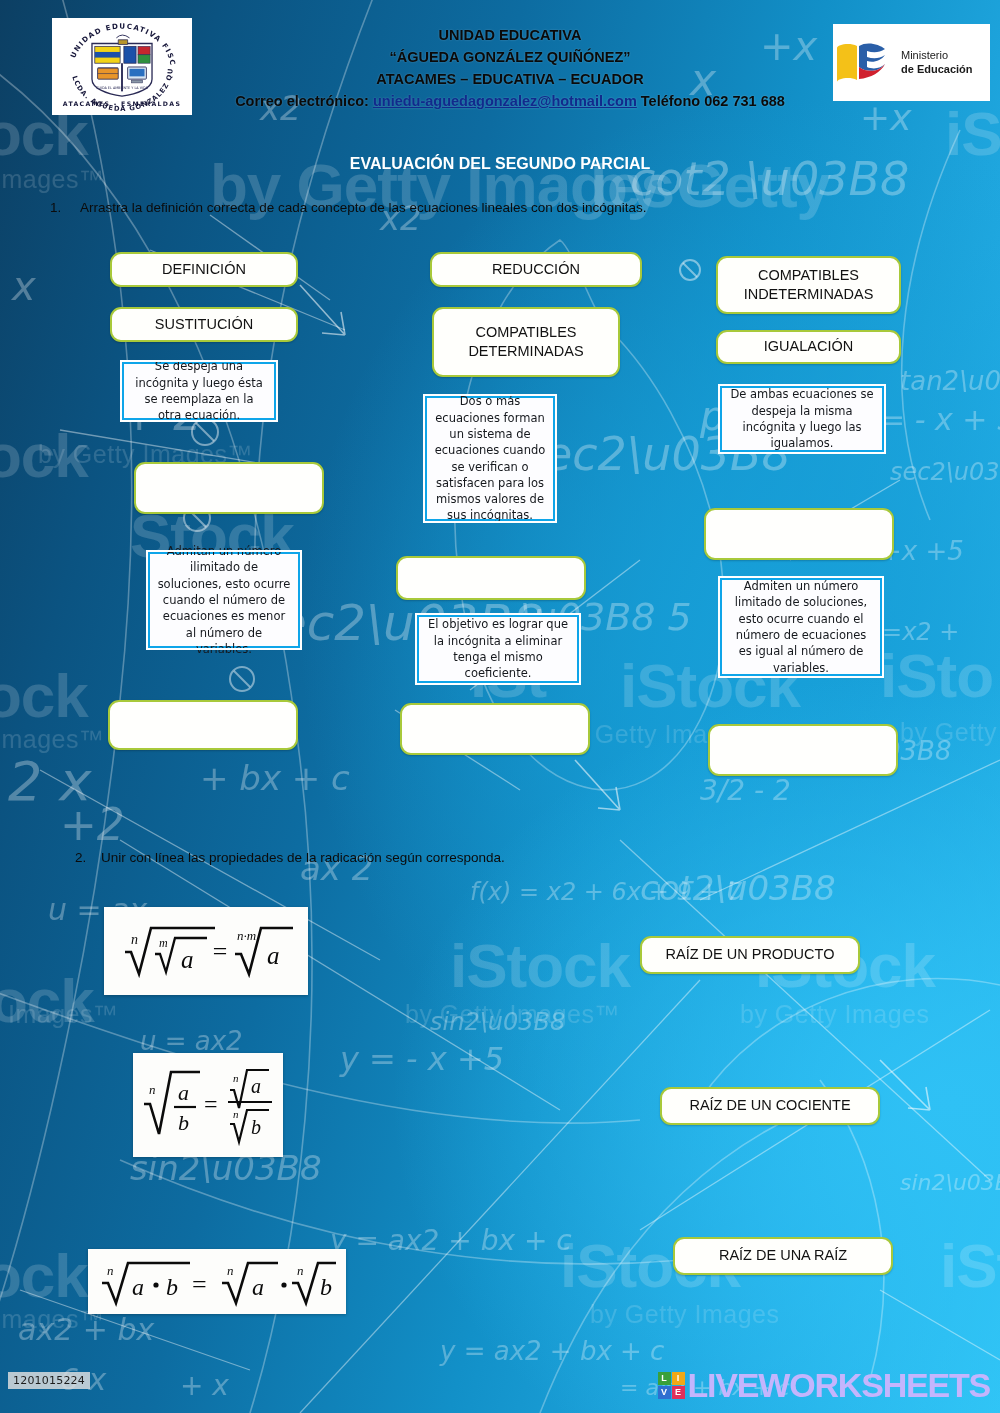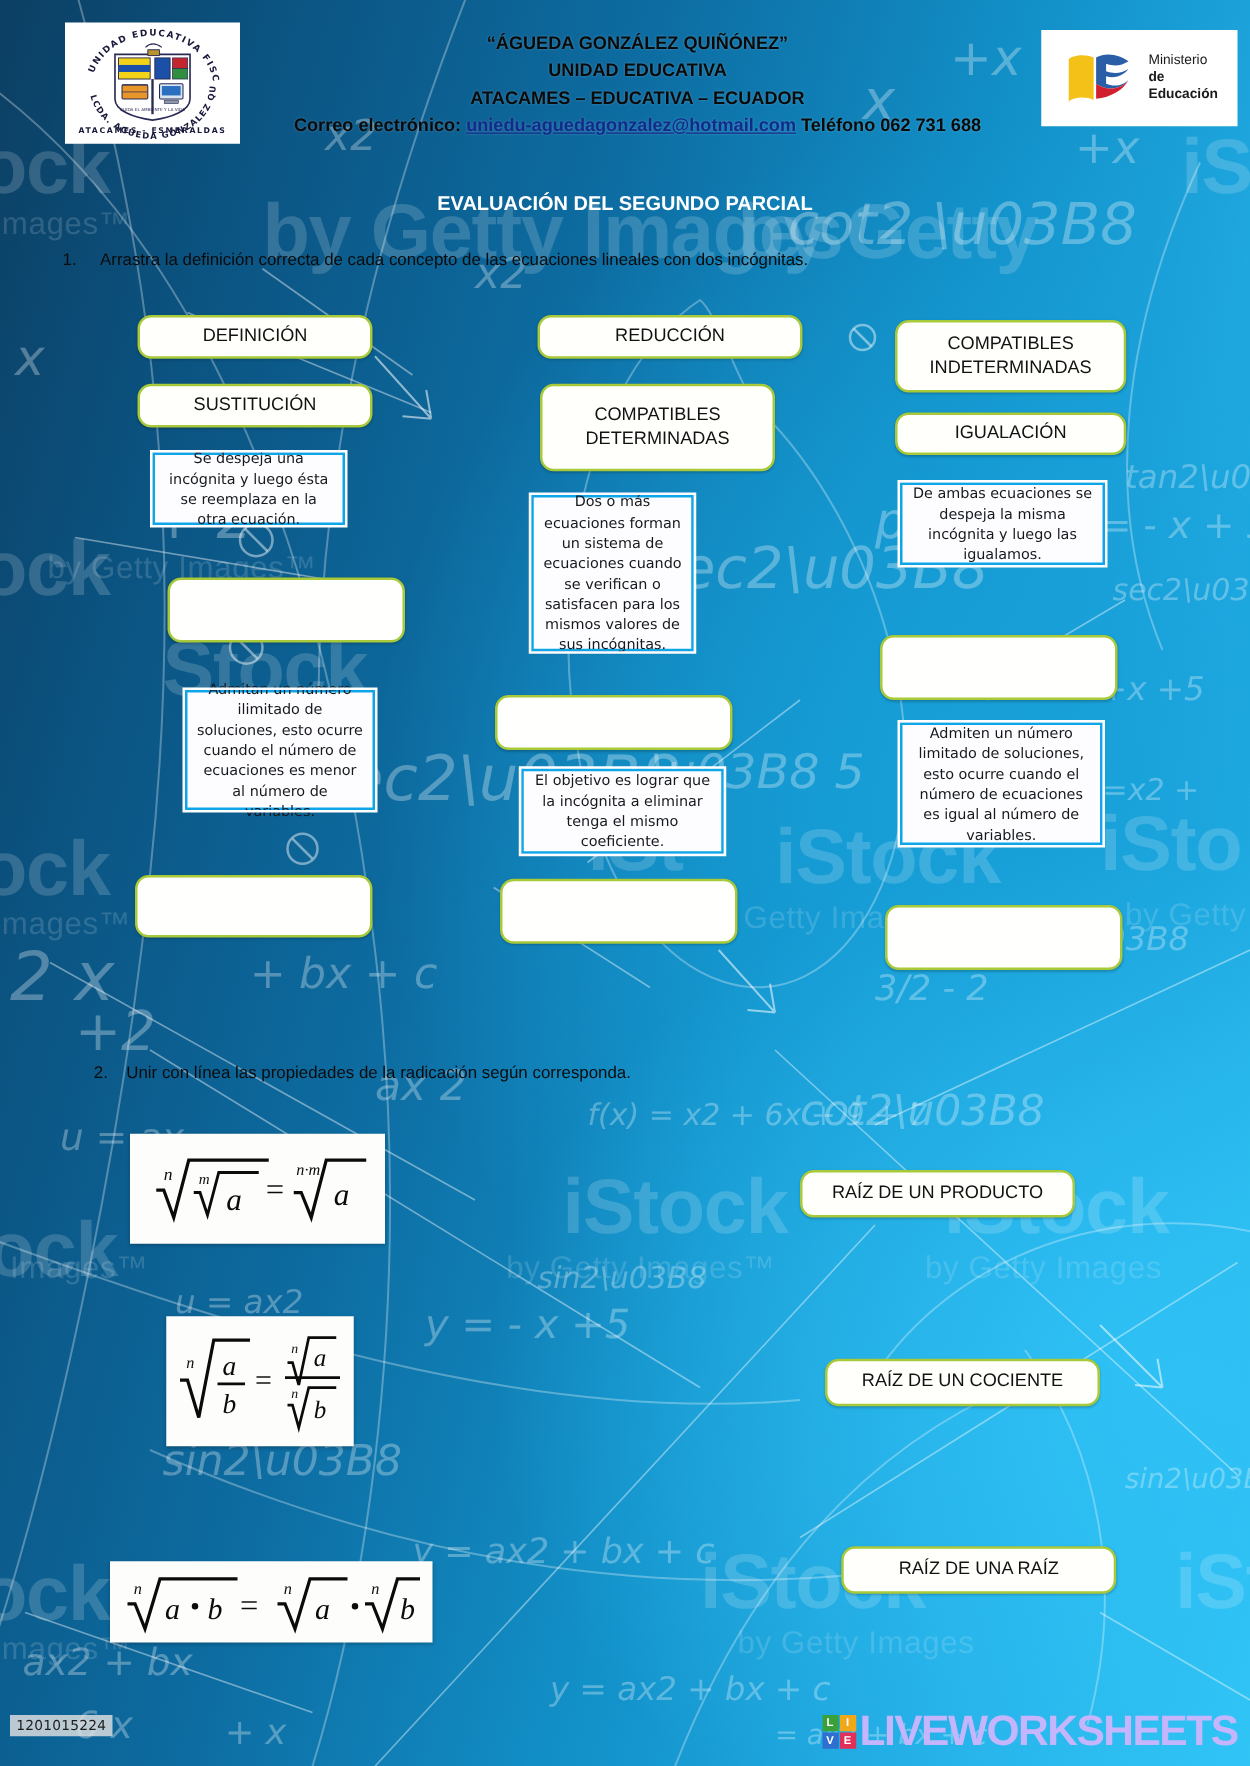--- a/index.html
+++ b/index.html
@@ -27,21 +27,21 @@
   }
   .wm.sub { font-weight:400; font-size:25px; letter-spacing:0.5px; color:rgba(255,255,255,0.15);}
   .wm.big { font-size:62px; }
 
   
   #header { position:absolute; top:0; left:0; width:1000px; height:120px; z-index:5; }
   .logo-box { position:absolute; background:#fff; }
   #logo-left { left:52px; top:18px; width:140px; height:97px; padding:3px; }
   #logo-right { left:833px; top:24px; width:157px; height:77px; }
   .crest { width:100%; height:100%; display:block; }
-  .minedu { display:flex; align-items:center; height:100%; padding-left:18px; gap:10px;}
+  .minedu { display:flex; align-items:center; height:100%; padding-left:0; gap:10px;}
   .minedu-txt { font-size:11px; line-height:1.25; color:#1a1a1a; font-family:"Liberation Sans",sans-serif;}
   .minedu-txt .l1{ font-weight:400; }
   .minedu-txt .l2{ font-weight:700; }
 
   #school-head {
     position:absolute; left:190px; top:24px; width:640px;
     text-align:center; color:#0a0a0a;
     font-weight:bold; font-size:14.5px; line-height:1.52;
     text-shadow:0 0 2px rgba(255,255,255,0.25);
   }
@@ -261,22 +261,22 @@
       <path d="M44,50 h22 M44,56 h22" stroke="#2a2a55" stroke-width="0.6"></path>
       <rect x="76" y="49" width="20" height="13" rx="1" fill="#d7e4f2" stroke="#2a2a55" stroke-width="0.9"></rect>
       <rect x="78" y="51" width="16" height="8" fill="#2a6fc0"></rect>
       <rect x="80" y="63" width="12" height="3" fill="#8a98a8" stroke="#2a2a55" stroke-width="0.5"></rect>
       <text x="70" y="72" text-anchor="middle" font-size="3.6" fill="#2a2a55" font-family="DejaVu Sans, sans-serif">CUIDA EL AMBIENTE Y LA VIDA</text>
       <text x="70" y="91" text-anchor="middle" font-size="6.6" font-weight="bold" fill="#17173a" letter-spacing="1.4" font-family="DejaVu Sans, sans-serif">ATACAMES - ESMERALDAS</text>
     </svg>
   </div>
 
   <div id="school-head">
+    <div>UNIDAD EDUCATIVA</div>
     <div>“ÁGUEDA GONZÁLEZ QUIÑÓNEZ”</div>
-    <div>UNIDAD EDUCATIVA</div>
     <div>ATACAMES – EDUCATIVA –  ECUADOR</div>
     <div>
       <span>Correo electrónico:</span>
       <span class="mail">uniedu-aguedagonzalez@hotmail.com</span>
       <span>Teléfono 062 731 688</span>
     </div>
   </div>
 
   <div class="logo-box" id="logo-right">
     <div class="minedu">

